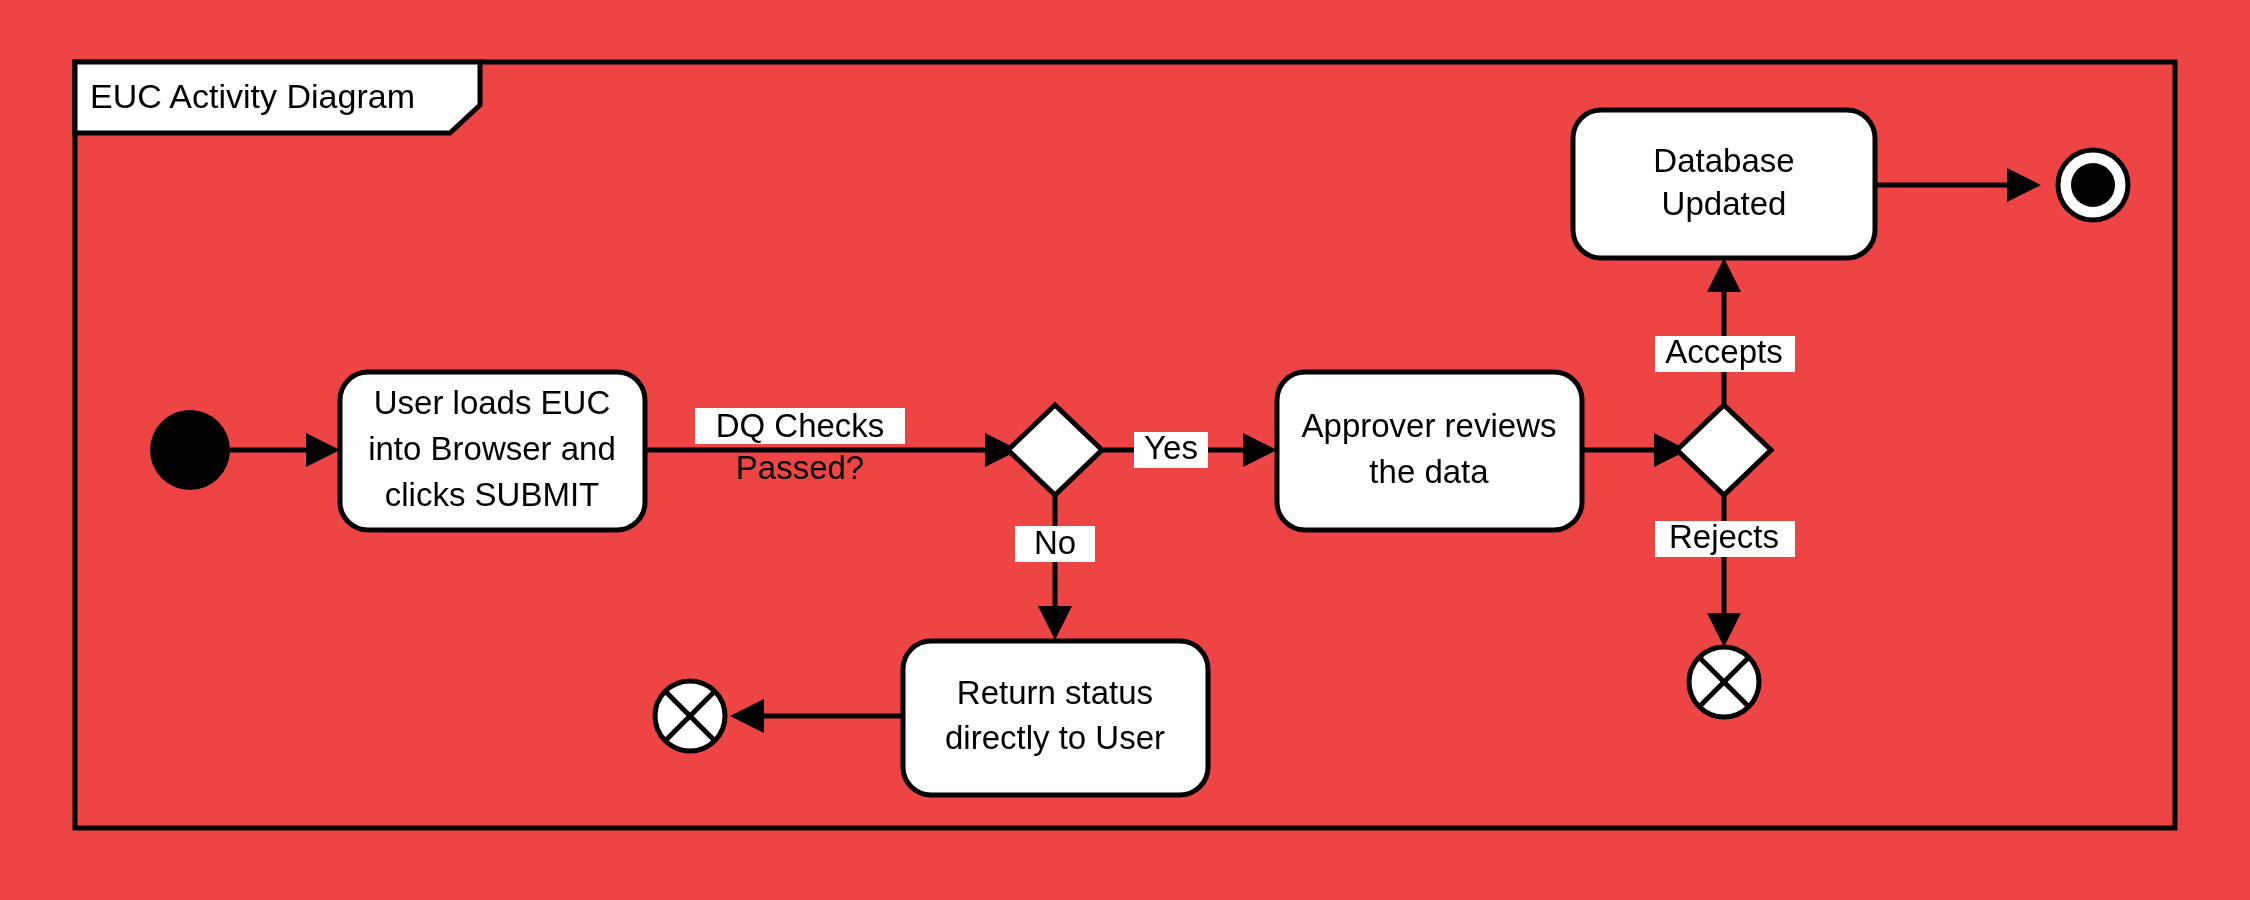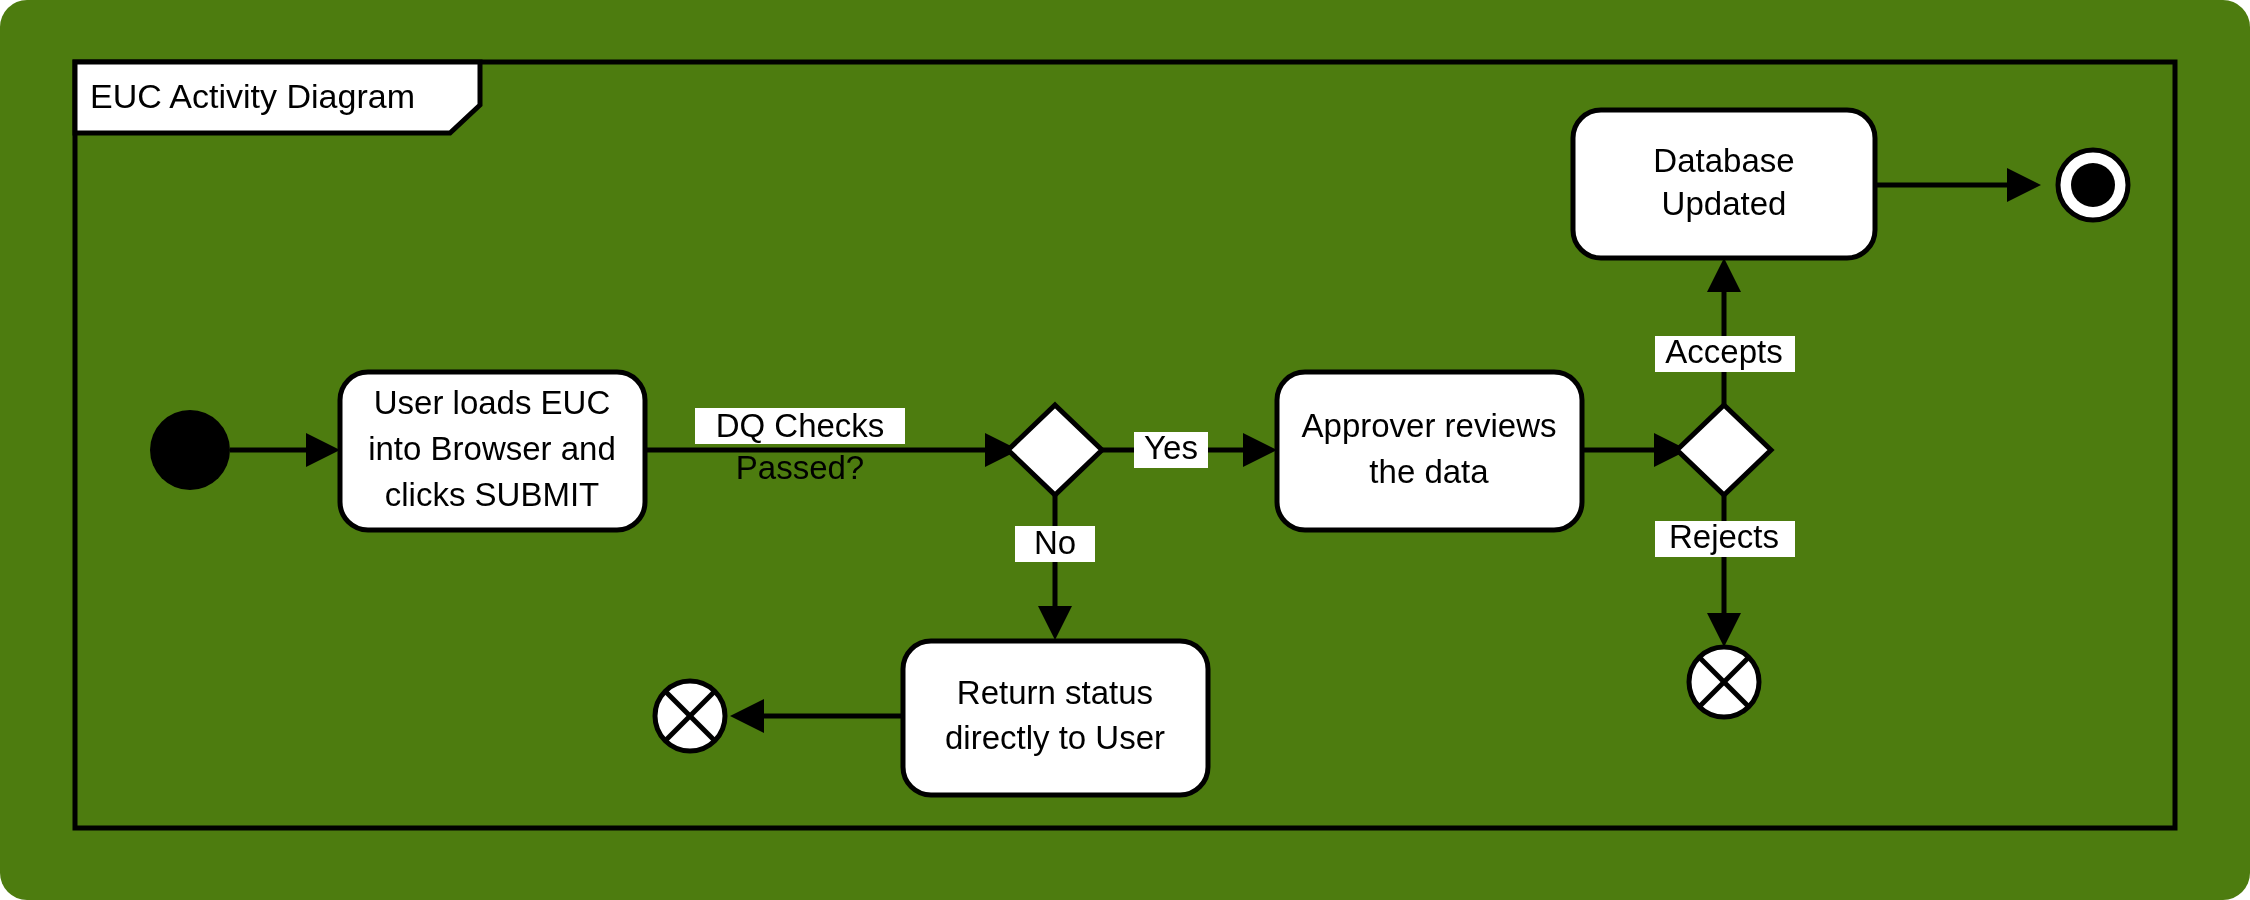--- a/index.html
+++ b/index.html
@@ -8,23 +8,22 @@
     padding: 0;
     background: #ffffff;
   }
   body {
     font-family: "Liberation Sans", sans-serif;
   }
   #canvas {
     position: relative;
     width: 2250px;
     height: 900px;
-    background: #4d7c0f;
+    background: #ef4444;
     overflow: hidden;
-    border-radius: 27px;
   }
   #diagram-svg {
     position: absolute;
     left: 0;
     top: 0;
     width: 2250px;
     height: 900px;
   }
   .frame-border {
     fill: none;

